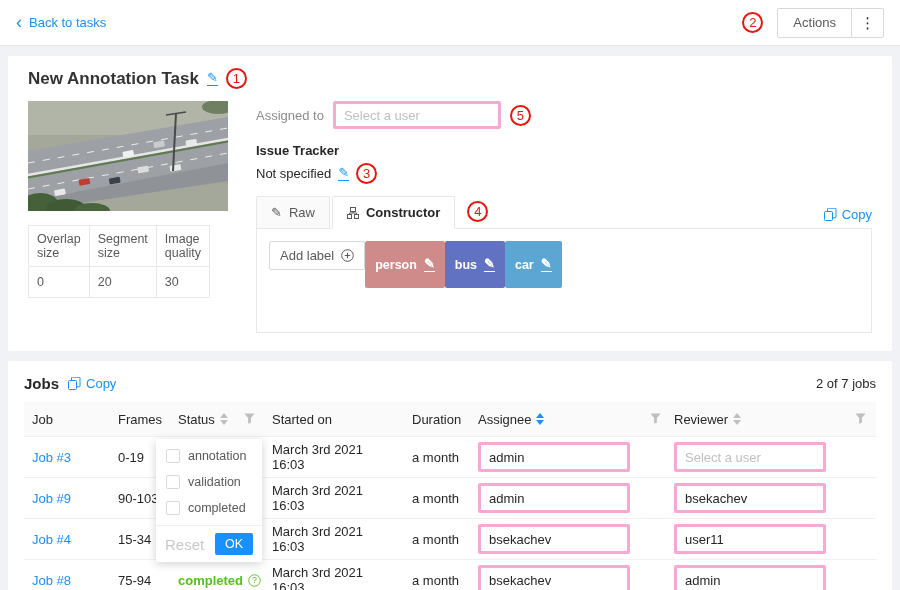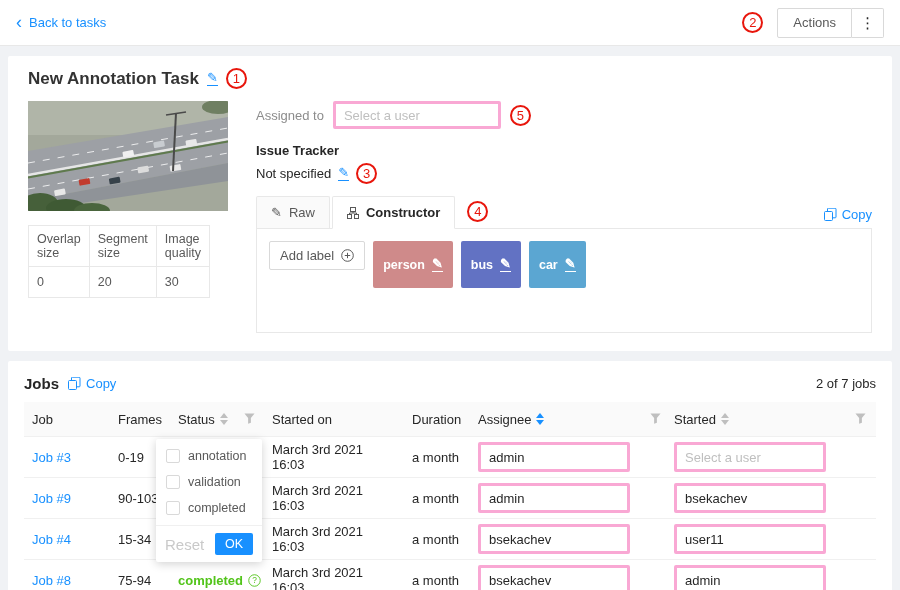--- a/index.html
+++ b/index.html
@@ -80,21 +80,21 @@
     color: #595959; cursor: pointer; background: #fafafa;
     border: 1px solid #e8e8e8; border-bottom: none; border-radius: 2px 2px 0 0; margin-right: 2px;
   }
   .tab.active { background: #fff; color: #262626; font-weight: 600; margin-bottom: -1px; border-bottom: 1px solid #fff; }
   .tab .tab-icon { display: inline-flex; }
   .tabs-row .circ { margin: 0 0 6px 10px; }
   .copy-link { margin-left: auto; color: #1890ff; display: inline-flex; align-items: center; gap: 5px; margin-bottom: 6px; cursor: pointer; }
 
   .tab-content {
     border: 1px solid #e8e8e8; border-top: none; padding: 12px;
-    height: 104px; display: flex; align-items: flex-start; gap: 8px;
+    height: 104px; display: flex; align-items: flex-start; 
   }
   .add-label-btn {
     display: inline-flex; align-items: center; gap: 7px; background: #fff;
     border: 1px solid #d9d9d9; border-radius: 2px; padding: 6px 10px; color: #595959;
     font-size: 13px; cursor: pointer; font-family: inherit;
   }
   .tag {
     display: inline-flex; align-items: center; gap: 7px; color: #fff;
     border-radius: 2px; padding: 16px 10px; font-size: 12.5px; cursor: pointer; font-weight: bold;
   }
@@ -343,21 +343,21 @@
           </th>
           <th>
             <span class="filter-btn">
               <svg width="11" height="11" viewBox="0 0 12 12">
                   <path d="M0.5 0.5 h11 L7.5 5.5 v5 l-3 1.2 V5.5 Z" fill="#bfbfbf"></path>
                 </svg>
             </span>
           </th>
           <th>
             <span class="th-flex">
-              <span>Started</span>
+              <span>Reviewer</span>
               <span class="sorter">
                   <i class="caret-up"></i>
                   <i class="caret-down"></i>
                 </span>
             </span>
           </th>
           <th style="text-align:right;">
             <span class="filter-btn">
               <svg width="11" height="11" viewBox="0 0 12 12">
                   <path d="M0.5 0.5 h11 L7.5 5.5 v5 l-3 1.2 V5.5 Z" fill="#bfbfbf"></path>

